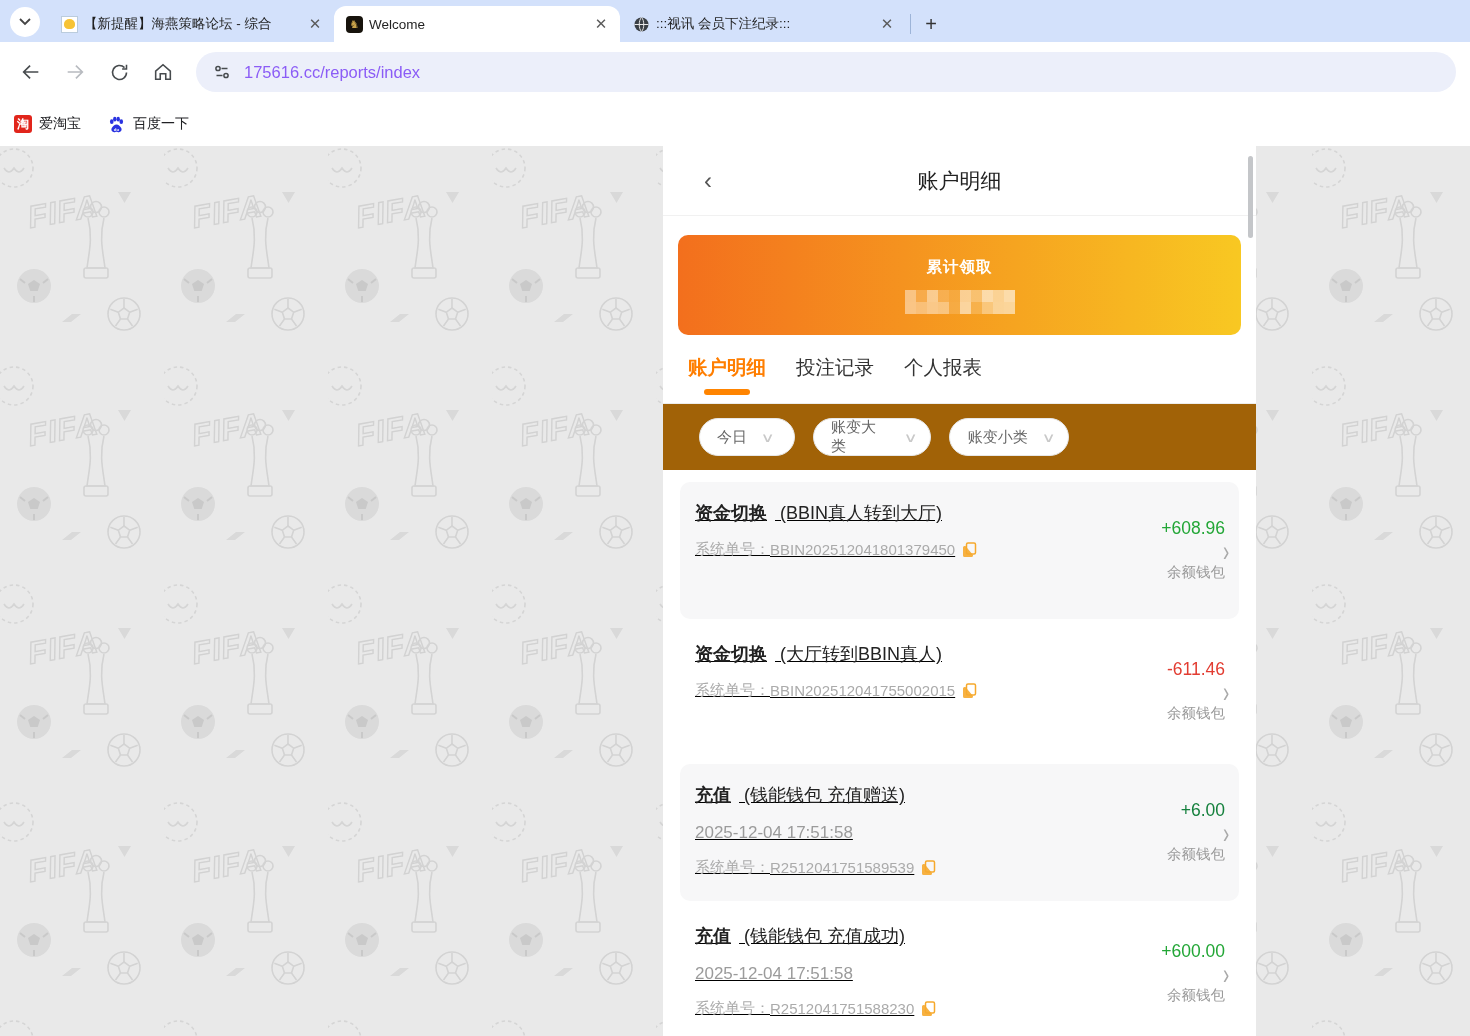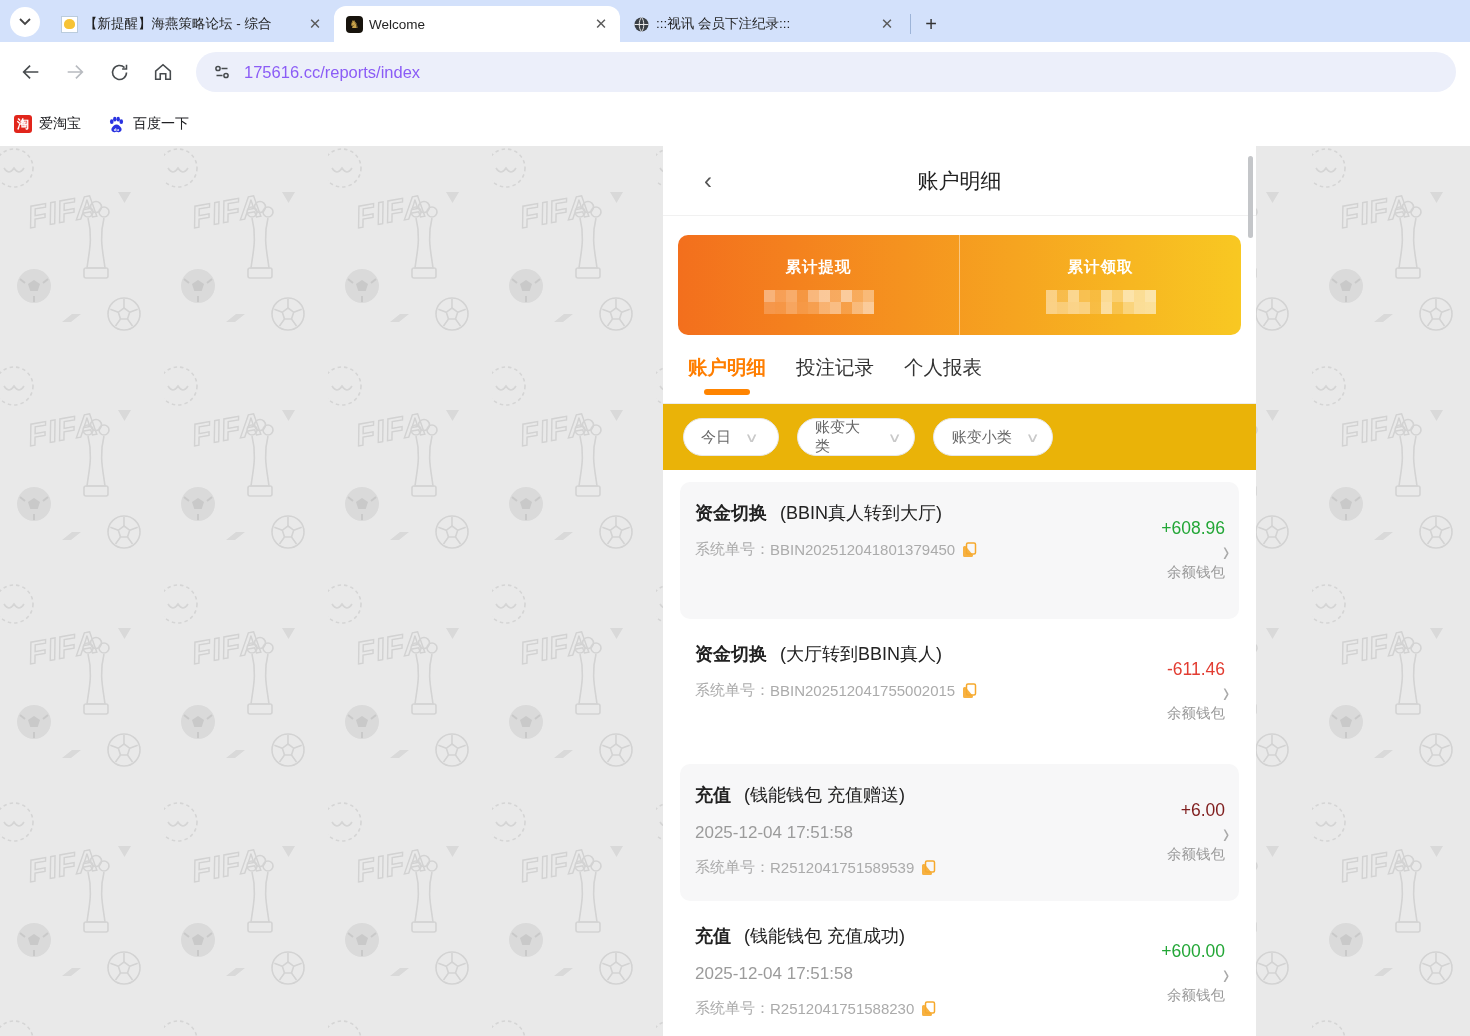--- a/index.html
+++ b/index.html
@@ -60,29 +60,29 @@
   .mask { display:flex; flex-wrap:wrap; }
   .mask i { display:block; width:11px; height:12px; background:#fff; }
 
   .ptabs { display:flex; align-items:flex-end; padding:0 25px; height:69px; border-bottom:1px solid #ededed;
     background:#fff; position:relative; }
   .ptab { font-size:19.5px; color:#333; margin-right:30px; padding-bottom:22px; position:relative; cursor:pointer; }
   .ptab.active { color:#ff7e00; font-weight:bold; }
   .ptab.active::after { content:""; position:absolute; left:50%; transform:translateX(-50%); bottom:8px;
     width:46px; height:6px; border-radius:4px; background:#ff8400; }
 
-  .filters { background:#eab308; padding:14px 0 14px 20px; display:flex; }
+  .filters { background:#a16207; padding:14px 0 14px 36px; display:flex; }
   .pill { height:38px; background:#fff; border:1px solid #e7e7e7; border-radius:19px; display:flex;
     align-items:center; padding:0 14px 0 17px; margin-right:18px; cursor:pointer; }
   .pill .plbl { font-size:15px; color:#666; margin-right:16px; }
   .pill.w1 { width:96px; } .pill.w2 { width:118px; } .pill.w3 { width:120px;justify-content:center; }
   .caret { color:#c9c9c9; font-size:13px; transform:scaleX(1.5); }
 
   .txlist { padding-top:12px; background:#fff; }
-  .tx { height:141px; padding:0 17px; }
+  .tx { height:141px; padding:0 17px;text-decoration:underline; }
   .tx-inner { height:137px; border-radius:10px; padding:19px 7px 0 15px; position:relative; }
   .tx.alt .tx-inner { background:#f7f7f8; }
   .tx-line1 { font-size:18px; color:#222; }
   .tx-type { font-weight:bold; margin-right:8px; }
   .tx-date { font-size:17px; color:#9b9b9b; margin-top:16px; }
   .tx-order { font-size:15px; color:#ababab; margin-top:15px; display:flex; align-items:center; }
   .copyico { margin-left:7px; }
   .tx-right { position:absolute; top:0; right:14px; height:137px; width:200px; text-align:right; }
   .tx-amt { font-size:17.5px; margin-top:36px; }
   .tx-wallet { font-size:14.5px; color:#999; margin-top:24px; }
@@ -216,45 +216,20 @@
     <rect width="1470" height="890" fill="url(#fifa)"></rect>
   </svg>
 
   <div class="panel">
     <div class="p-header">
       <div class="p-back">‹</div>
       <div class="p-title">账户明细</div>
     </div>
 
     <div class="sumcard">
-      <div class="sumcol">
-        <div class="sumlbl">累计提现</div>
-        <div class="mask" style="width: 110px;">
-            <i style="opacity: 0.41;"></i>
-            <i style="opacity: 0.25;"></i>
-            <i style="opacity: 0.34;"></i>
-            <i style="opacity: 0.16;"></i>
-            <i style="opacity: 0.42;"></i>
-            <i style="opacity: 0.55;"></i>
-            <i style="opacity: 0.29;"></i>
-            <i style="opacity: 0.56;"></i>
-            <i style="opacity: 0.28;"></i>
-            <i style="opacity: 0.4;"></i>
-            <i style="opacity: 0.2;"></i>
-            <i style="opacity: 0.18;"></i>
-            <i style="opacity: 0.29;"></i>
-            <i style="opacity: 0.18;"></i>
-            <i style="opacity: 0.22;"></i>
-            <i style="opacity: 0.37;"></i>
-            <i style="opacity: 0.45;"></i>
-            <i style="opacity: 0.19;"></i>
-            <i style="opacity: 0.41;"></i>
-            <i style="opacity: 0.55;"></i>
-          </div>
-      </div>
       <div class="sumcol">
         <div class="sumlbl">累计领取</div>
         <div class="mask" style="width: 110px;">
             <i style="opacity: 0.45;"></i>
             <i style="opacity: 0.2;"></i>
             <i style="opacity: 0.5;"></i>
             <i style="opacity: 0.22;"></i>
             <i style="opacity: 0.14;"></i>
             <i style="opacity: 0.52;"></i>
             <i style="opacity: 0.36;"></i>
@@ -347,21 +322,21 @@
       <div class="tx-date">2025-12-04 17:51:58</div>
       <div class="tx-order">
         <span>系统单号：</span>
         <span>R2512041751589539</span>
         <svg class="copyico" width="15" height="16" viewBox="0 0 15 16">
           <rect x="4.5" y="1" width="9" height="11" rx="1.5" fill="none" stroke="#f6a92c" stroke-width="1.5"></rect>
           <path d="M3.5 4H2.5A1.5 1.5 0 0 0 1 5.5v8A1.5 1.5 0 0 0 2.5 15h7a1.5 1.5 0 0 0 1.5-1.5v-.5" fill="#f6a92c" stroke="none" opacity=".9"></path>
         </svg>
       </div>
       <div class="tx-right">
-        <div class="tx-amt" style="color: #7f1d1d;">+6.00</div>
+        <div class="tx-amt" style="color: #15803d;">+6.00</div>
         <div class="tx-wallet">余额钱包</div>
         <div class="tx-chev">›</div>
       </div>
     </div>
   </div>
 
   <div class="tx">
     <div class="tx-inner">
       <div class="tx-line1">
         <span class="tx-type">充值</span><span> (钱能钱包 充值成功)</span>

